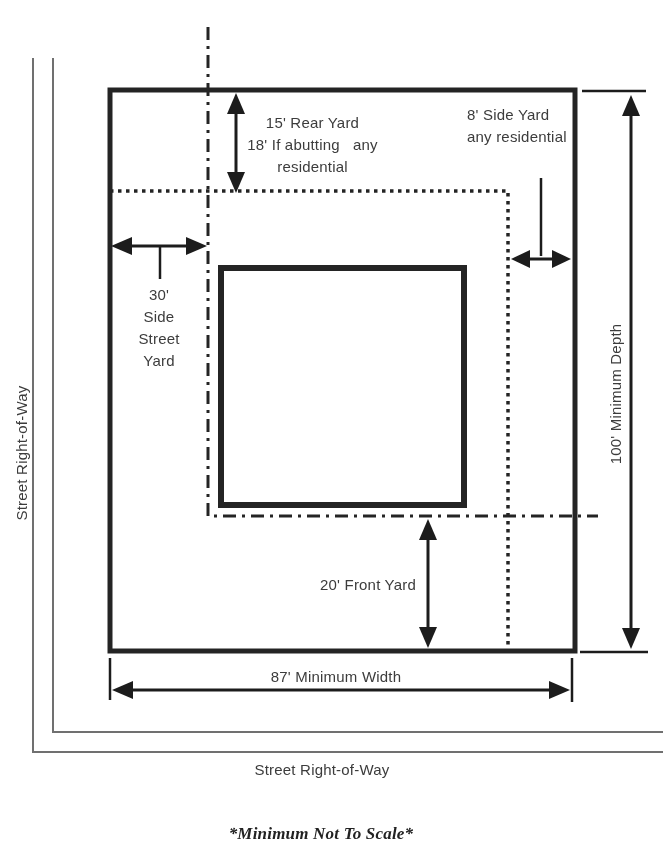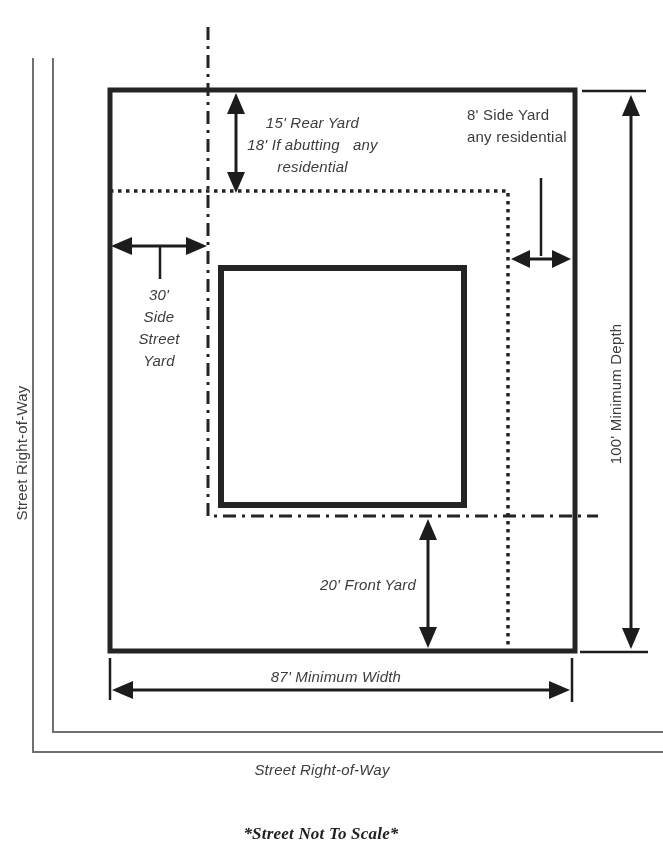--- a/index.html
+++ b/index.html
@@ -19,21 +19,21 @@
   }
   svg{position:absolute;left:0;top:0;}
   .label{
     position:absolute;
     font-size:15px;
     line-height:22px;
     color:var(--text);
     letter-spacing:0.2px;
   }
   .label div{white-space:pre;}
-  .center{text-align:center;font-style:italic;}
+  .center{text-align:center;}
   .rot{
     transform:rotate(-90deg);
     transform-origin:center center;
     text-align:center;
   }
   .note{
     font-family:"Liberation Serif", serif;
     font-style:italic;
     font-weight:bold;
     font-size:17px;
@@ -122,15 +122,15 @@
   <div class="label center" style="left:288px;top:574px;width:160px;">20' Front Yard</div>
 
   <div class="label rot" style="left:541px;top:383px;width:150px;">100' Minimum Depth</div>
 
   <div class="label rot" style="left:-53px;top:442px;width:150px;">Street Right-of-Way</div>
 
   <div class="label center" style="left:256px;top:666px;width:160px;">87' Minimum Width</div>
 
   <div class="label center" style="left:242px;top:759px;width:160px;">Street Right-of-Way</div>
 
-  <div class="label center note" style="left:221px;top:823px;width:200px;">*Street Not To Scale*</div>
+  <div class="label center note" style="left:221px;top:823px;width:200px;">*Minimum Not To Scale*</div>
 
 </div>
 
 </body></html>

